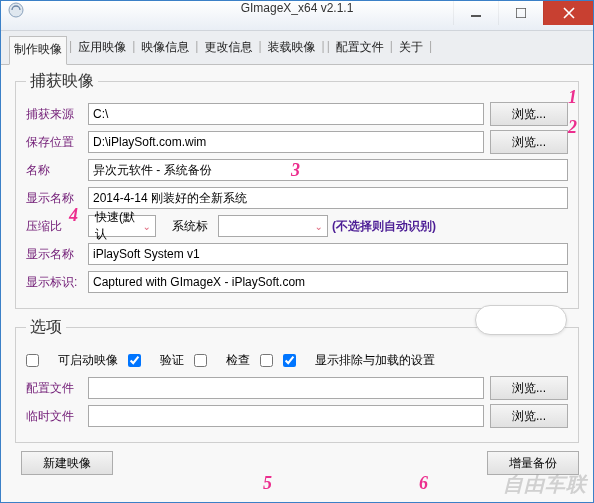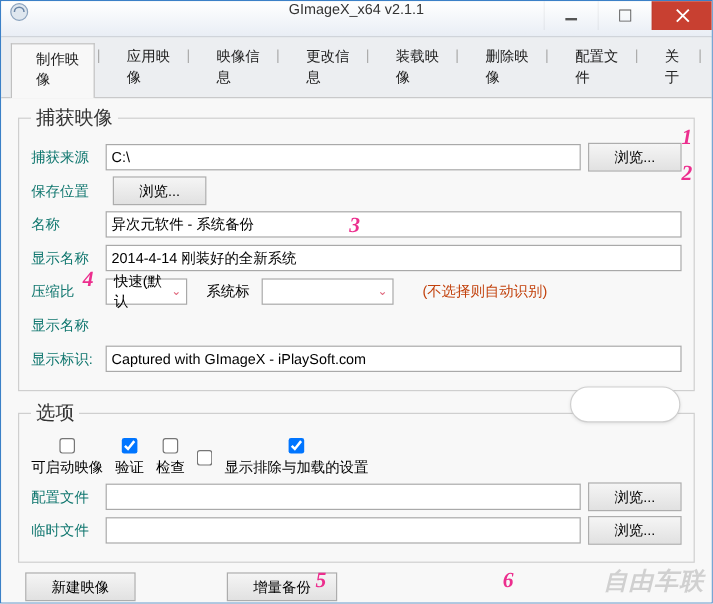--- a/index.html
+++ b/index.html
@@ -49,21 +49,21 @@
 
   
   .tabs {
     display: flex; gap: 2px;
     padding: 4px 8px 0 8px;
     border-bottom: 1px solid #c0c0c0;
     background: #eceef1;
     font-size: 12px;
   }
   .tab {
-    padding: 4px 4px 6px 20px;
+    padding: 4px 4px 6px 4px;
     color: #222;
     cursor: default;
   }
   .tab.active {
     border: 1px solid #c0c0c0; border-bottom: 1px solid #f8f8f8;
     background: #f8f8f8;
     position: relative; top: 1px;
   }
   .tab-sep { color: #aaa; padding: 4px 0; }
 
@@ -83,21 +83,21 @@
   }
   fieldset legend { color: #333; padding: 0 4px; font-size: 16px; }
 
   .row {
     display: flex; align-items: center;
     margin: 4px 0;
     min-height: 24px;
   }
   .lbl {
     width: 62px;
-    color: #0f766e;
+    color: #701a75;
     flex: 0 0 auto;
   }
   .txt {
     flex: 1;
     height: 22px;
     border: 1px solid #a9a9a9;
     background: #fff;
     padding: 1px 4px;
     font-size: 12px;
     font-family: Tahoma, "SimSun", sans-serif;
@@ -119,40 +119,39 @@
     padding: 0 4px 0 6px;
     background: #fff;
     font-size: 12px;
   }
   .combo .arrow {
     color: #e0687d; 
     font-size: 10px;
     margin-left: 4px;
   }
   .chk {
-    display: inline-flex; gap: 3px;
+    display: inline-flex; align-items: center; gap: 19px;
     margin-right: 10px;
-    flex-direction: column;
   }
   .chk input { margin: 0; }
-  .hint { color: #c2410c; margin-left: 24px; }
+  .hint { color: #4c1d95; margin-left: 4px; font-weight: bold; }
 
   .annot {
     position: absolute;
     color: #ec2e8e;
     font-weight: bold;
     font-style: italic;
     font-size: 18px;
     pointer-events: none;
     font-family: Georgia, serif;
   }
 
   .bottom-actions {
     display: flex;
-    justify-content: flex-start;
+    justify-content: space-between;
     align-items: center;
     gap: 70px;
     margin-top: 8px;
     position: relative;
   }
 
   .watermark {
     position: absolute;
     right: 6px; bottom: 4px;
     color: rgba(160,160,160,0.45);
@@ -210,41 +209,41 @@
     <span class="tab active">制作映像</span>
     <span class="tab-sep">|</span>
     <span class="tab">应用映像</span>
     <span class="tab-sep">|</span>
     <span class="tab">映像信息</span>
     <span class="tab-sep">|</span>
     <span class="tab">更改信息</span>
     <span class="tab-sep">|</span>
     <span class="tab">装载映像</span>
     <span class="tab-sep">|</span>
-    <span class="tab">删除映像</span>
     <span class="tab-sep">|</span>
     <span class="tab">配置文件</span>
     <span class="tab-sep">|</span>
     <span class="tab">关于</span>
     <span class="tab-sep">|</span>
   </div>
 
   <div class="client">
 
     <fieldset>
       <legend>捕获映像</legend>
 
       <div class="row">
         <span class="lbl">捕获来源</span>
         <input class="txt" value="C:\" style="">
         <button class="btn">浏览...</button>
       </div>
 
       <div class="row">
         <span class="lbl">保存位置</span>
+        <input class="txt" value="D:\iPlaySoft.com.wim" style="">
         <button class="btn">浏览...</button>
       </div>
 
       <div class="row">
         <span class="lbl">名称</span>
         <input class="txt" value="异次元软件 - 系统备份" style="">
       </div>
 
       <div class="row">
         <span class="lbl">显示名称</span>
@@ -262,20 +261,21 @@
         <span style="width:10px"></span>
         <span class="combo" style="width:110px">
           <span></span>
           <span class="arrow">⌄</span>
         </span>
         <span class="hint">(不选择则自动识别)</span>
       </div>
 
       <div class="row">
         <span class="lbl">显示名称</span>
+        <input class="txt" value="iPlaySoft System v1" style="">
       </div>
 
       <div class="row">
         <span class="lbl">显示标识:</span>
         <input class="txt" value="Captured with GImageX - iPlaySoft.com" style="">
       </div>
     </fieldset>
 
     <fieldset>
       <legend>选项</legend>

